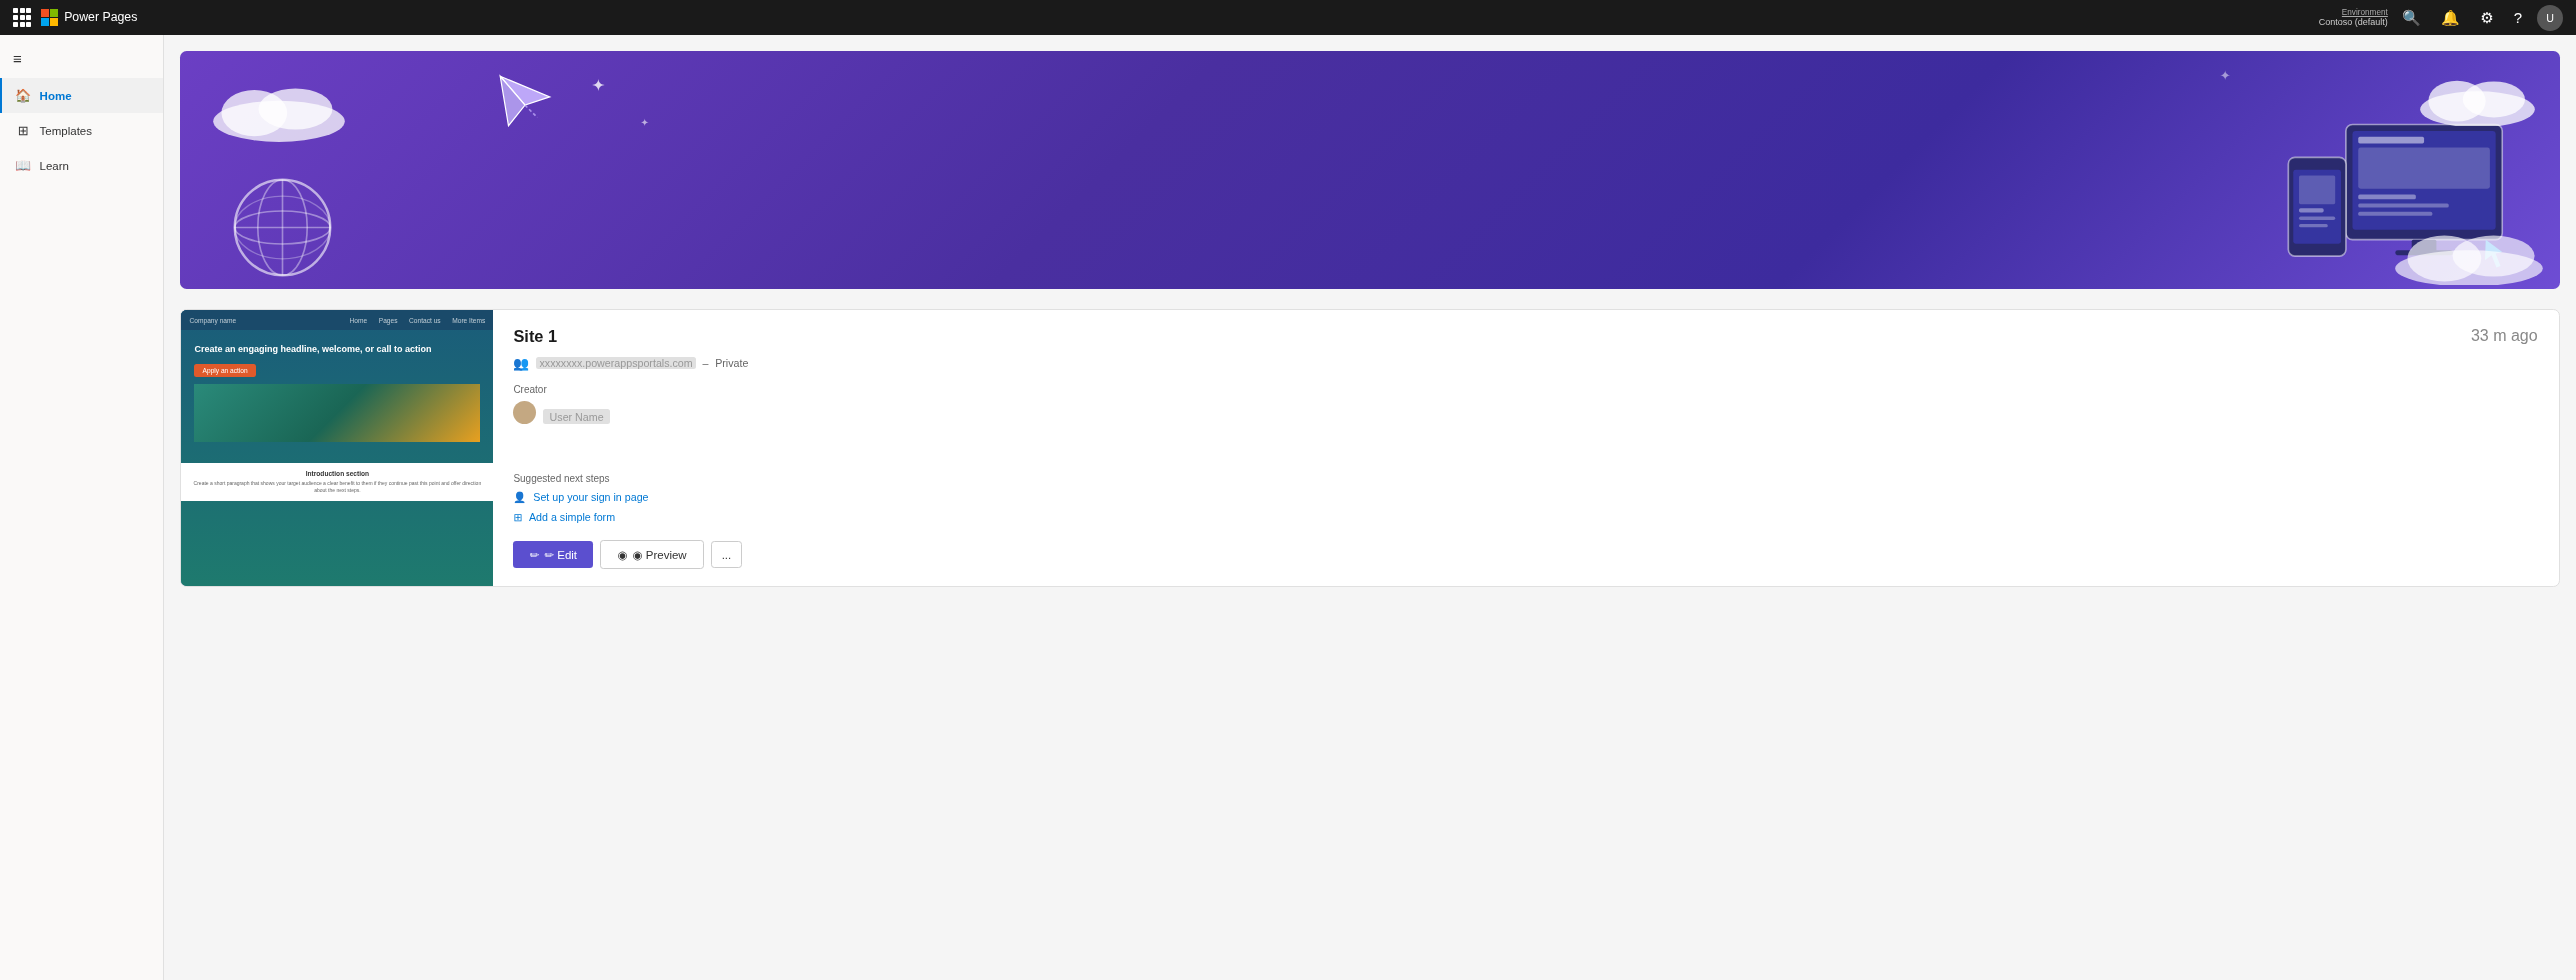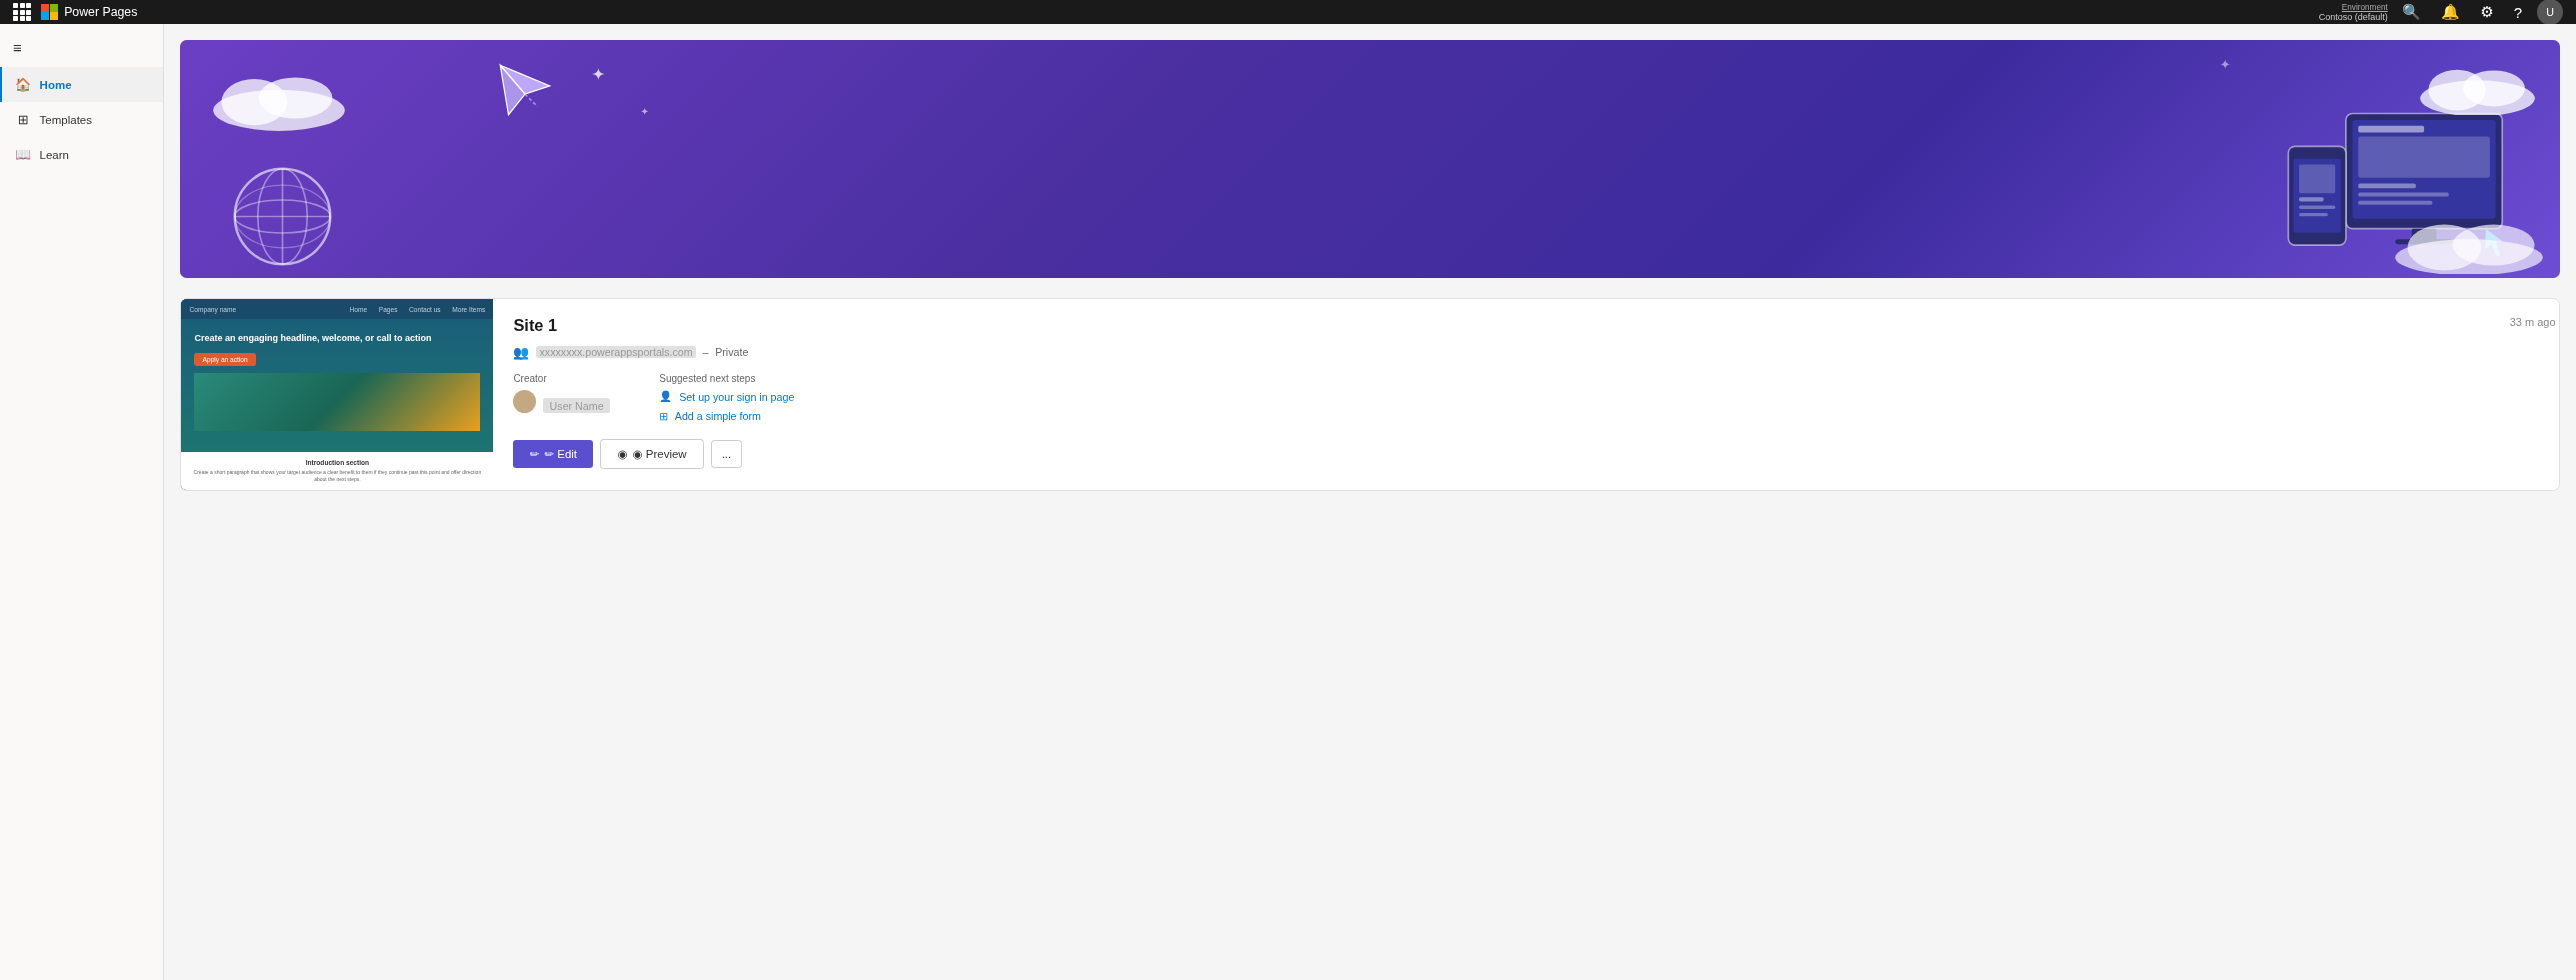--- a/index.html
+++ b/index.html
@@ -1,21 +1,21 @@
 <!DOCTYPE html>
 <html style="font-size:13px"><head>
   <meta charset="utf-8">
   <style>
     * { box-sizing: border-box; margin: 0; padding: 0; }
     body { font-family: 'Segoe UI', sans-serif; background: #f5f5f5; display: flex; flex-direction: column; height: 100vh; overflow: hidden; }
 
     
     .topbar {
       background: #1a1a1a;
-      height: 24px;
+      height: 35px;
       display: flex;
       align-items: center;
       padding: 0 13px;
       gap: 10px;
       flex-shrink: 0;
       text-align: right;
     }
     .topbar-waffle {
       color: white;
       font-size: 15px;
@@ -275,20 +275,21 @@
     .site-url-icon { color: #666; font-size: 13px; }
     .site-url { color: #666; font-size: 10.7px; }
     .site-badge {
       color: #666;
       font-size: 10.7px;
     }
     .site-meta-row {
       display: flex;
       gap: 49px;
       margin-bottom: 16.4px;
+      flex-direction: column;
     }
     .site-meta-col {}
     .meta-label {
       font-size: 10px;
       color: #666;
       margin-bottom: 6.6px;
     }
     .meta-creator {
       display: flex;
       align-items: flex-end;
@@ -352,22 +353,22 @@
       color: #333;
       border: 0.8px solid #ccc;
       padding: 6.6px 10px;
       border-radius: 3.3px;
       font-size: 11.5px;
       cursor: pointer;
     }
     .site-timestamp {
       position: absolute;
       top: 16.4px;
-      right: 3px;
-      font-size: 11px;
+      right: 21px;
+      font-size: 16px;
       color: #888;
     }
 
     
     .content::-webkit-scrollbar { width: 6.6px; }
     .content::-webkit-scrollbar-track { background: #f1f1f1; }
     .content::-webkit-scrollbar-thumb { background: #c1c1c1; border-radius: 3.3px; }
   </style>
 </head>
 <body>

